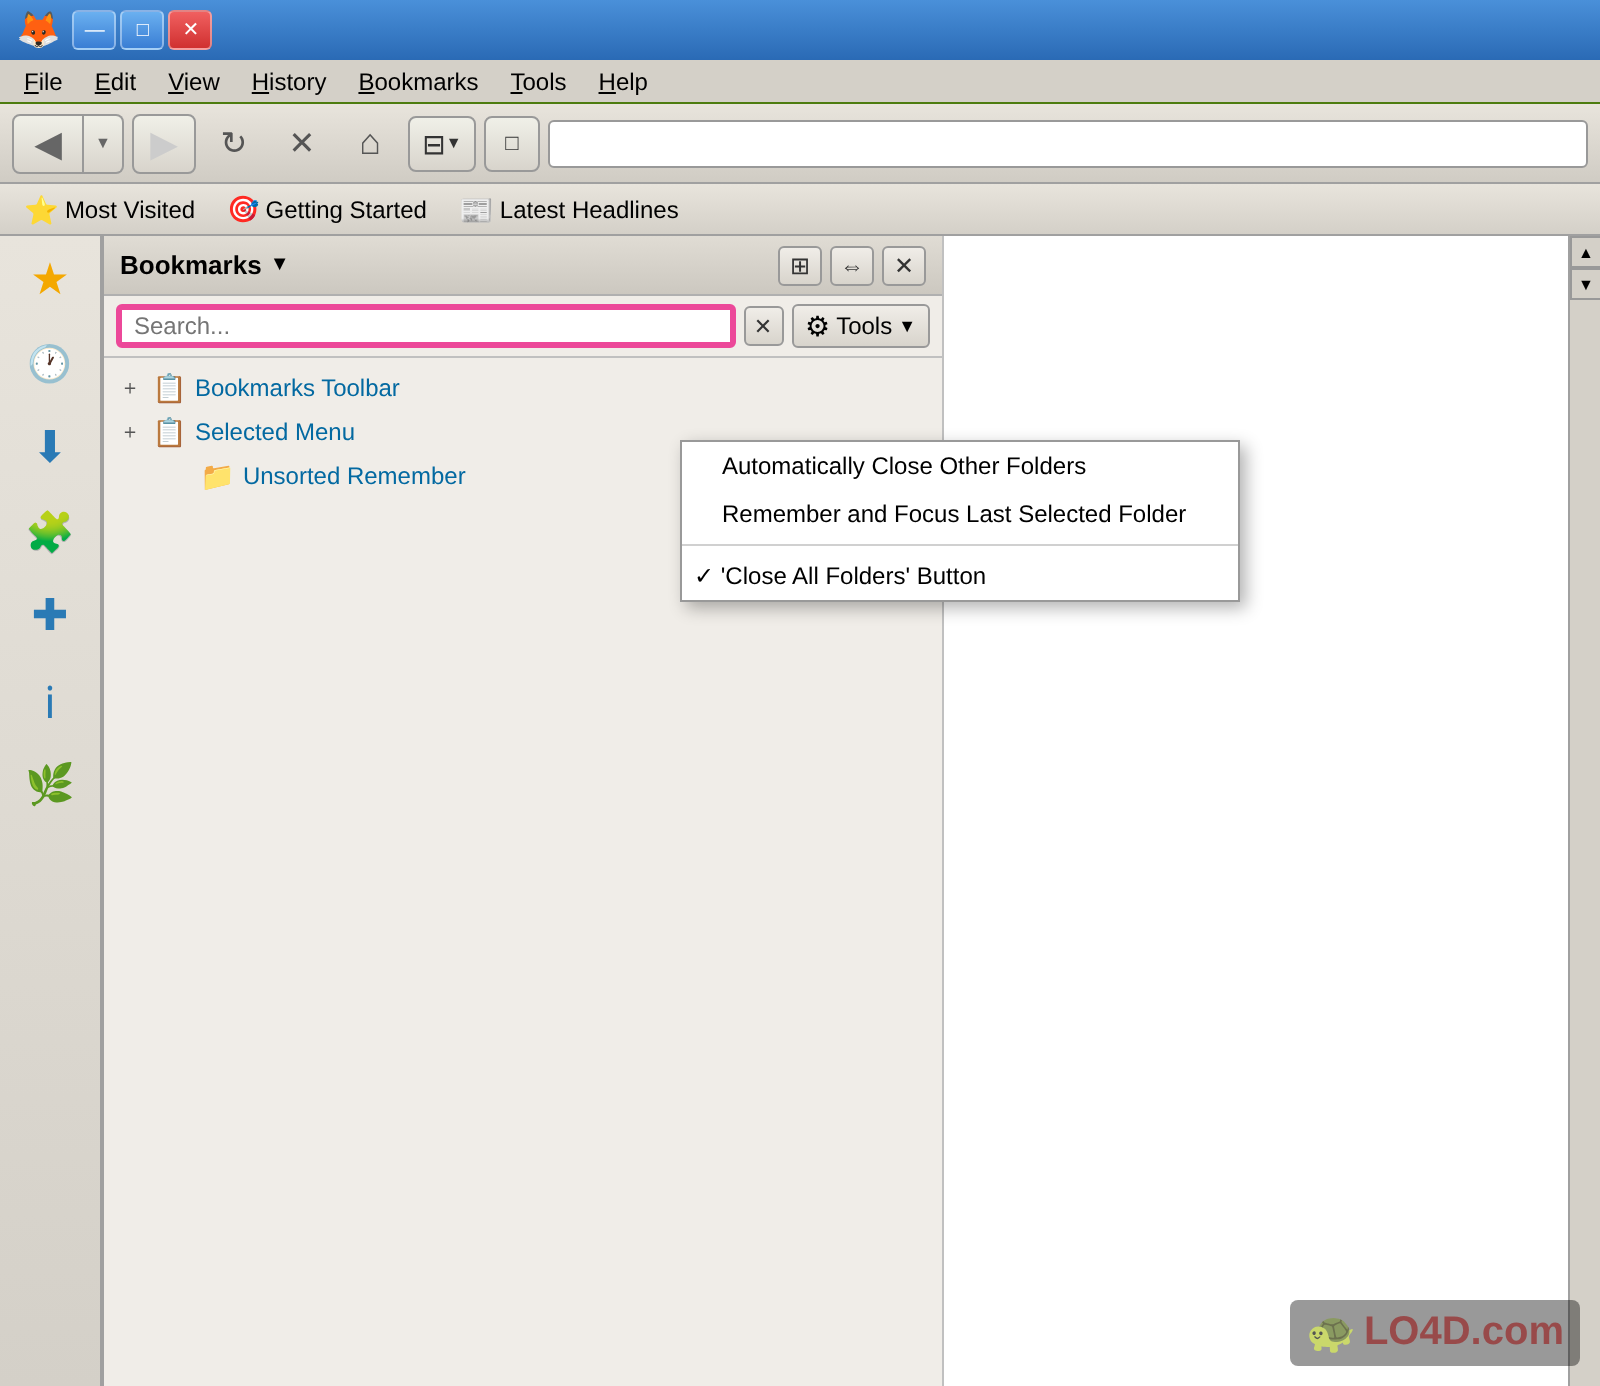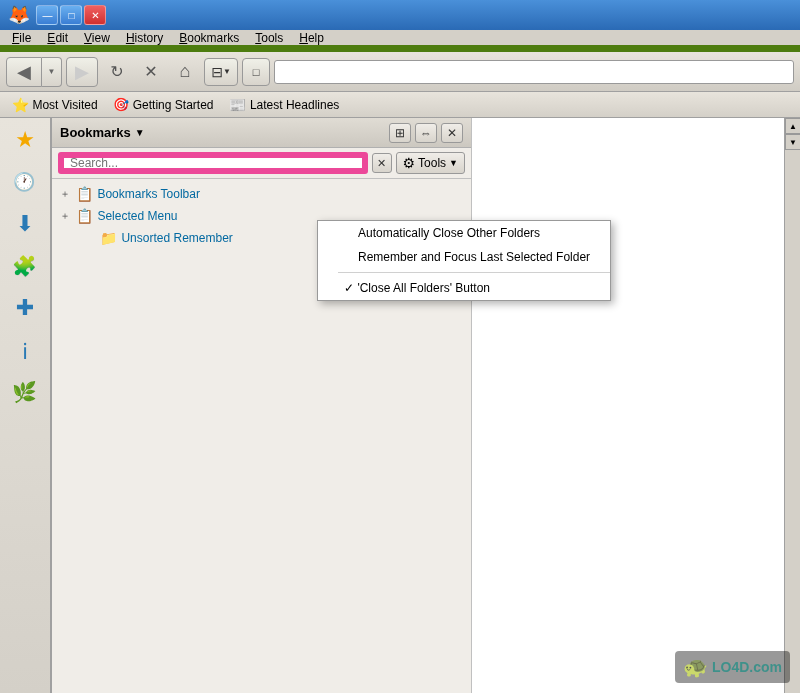--- a/index.html
+++ b/index.html
@@ -18,21 +18,21 @@
     .title-bar-controls { display: flex; gap: 2px; }
     .title-btn { width: 22px; height: 20px; border: 1px solid rgba(255,255,255,0.4); background: linear-gradient(to bottom, #6ab0f0, #3a7ed4); border-radius: 3px; cursor: pointer; display: flex; align-items: center; justify-content: center; color: white; font-size: 10px; }
 
     
     .menu-bar {
       background: #d4d0c8;
       height: 22px;
       display: flex;
       align-items: center;
       padding: 0 4px;
-      border-bottom: 7px solid #4d7c0f;
+      border-bottom: 1px solid #4d7c0f;
     }
     .menu-item { padding: 2px 8px; cursor: pointer; font-size: 12px; color: #000; }
     .menu-item u { text-decoration: underline; }
 
     
     .nav-toolbar {
       background: linear-gradient(to bottom, #e8e4dc, #d0ccc4);
       height: 40px;
       display: flex;
       align-items: center;
@@ -172,21 +172,21 @@
     .search-bar {
       display: flex;
       align-items: center;
       padding: 4px 6px;
       gap: 4px;
       border-bottom: 1px solid #c0c0c0;
     }
     .search-input {
       flex: 1;
       height: 22px;
-      border: 6px solid #ec4899;
+      border: 3px solid #ec4899;
       border-radius: 3px;
       padding: 2px 6px;
       background: white;
       font-size: 12px;
       color: #999;
       outline: none;
     }
     .search-clear-btn {
       width: 20px; height: 20px;
       background: linear-gradient(to bottom, #f0ede8, #d8d4cc);
@@ -270,21 +270,21 @@
       display: flex; align-items: center; gap: 6px;
       opacity: 0.8;
     }
     .lo4d-logo {
       display: flex; align-items: center; gap: 4px;
       background: rgba(0,0,0,0.5);
       padding: 4px 8px;
       border-radius: 4px;
     }
     .lo4d-turtle { font-size: 20px; }
-    .lo4d-text { color: #0f766e; font-size: 14px; font-weight: bold; }
+    .lo4d-text { color: #7f1d1d; font-size: 20px; font-weight: bold; }
   </style>
 </head>
 <body>
 
 <div class="title-bar">
   <span style="font-size:18px; margin-right:6px;">🦊</span>
   <div class="title-bar-controls">
     <div class="title-btn">—</div>
     <div class="title-btn">□</div>
     <div class="title-btn" style="background: linear-gradient(to bottom, #f06060, #d03030);">✕</div>
@@ -376,21 +376,21 @@
     <div class="search-bar">
       <input class="search-input" type="text" placeholder="Search..." style="">
       <div class="search-clear-btn">
         <span>✕</span>
       </div>
       <div class="tools-btn" style="position:relative;">
         <span style="font-size:14px;">⚙</span>
         <span>Tools</span>
         <span style="font-size:9px;">▼</span>
 
-        <div class="dropdown-menu" style="position:fixed; top:220px; left:317px;padding-left:20px;">
+        <div class="dropdown-menu" style="position:fixed; top:220px; left:340px;">
           <div class="dropdown-item">Automatically Close Other Folders</div>
           <div class="dropdown-item">Remember and Focus Last Selected Folder</div>
           <div class="dropdown-divider"></div>
           <div class="dropdown-item checked">'Close All Folders' Button</div>
         </div>
       </div>
     </div>
 
     <div class="tree-list">
       <div class="tree-item">

